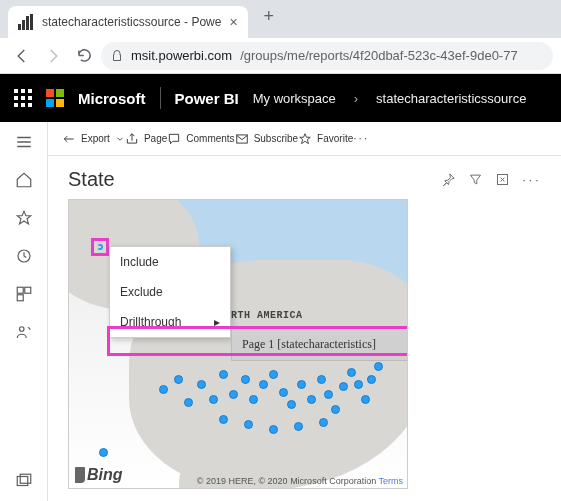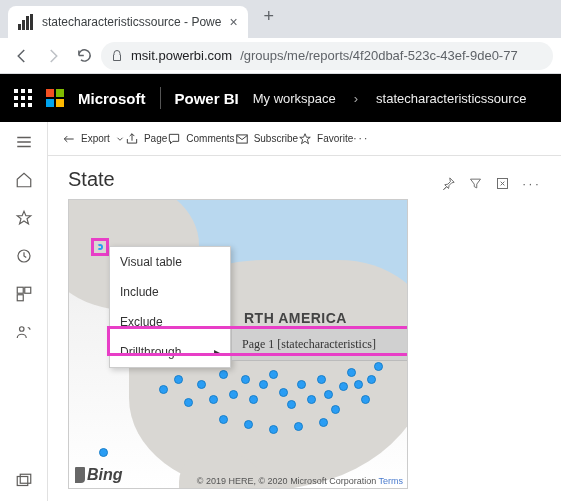--- a/index.html
+++ b/index.html
@@ -34,28 +34,28 @@
   .app-row{display:flex; height: calc(501px - 38px - 36px - 48px);}
   .left-rail{width:48px; border-right:1px solid #e1e1e1; display:flex; flex-direction:column; align-items:center; padding:10px 0; gap:18px; color:#605e5c;}
   .rail-ic{width:20px;height:20px;display:flex;align-items:center;justify-content:center;}
   
   .content{flex:1; display:flex; flex-direction:column;}
   .toolbar{height:42px;border-bottom:1px solid #e1e1e1;display:flex;align-items:center;gap:0;padding:0 14px;color:#333;font-size:10px;}
   .tb-item{display:flex;align-items:center;gap:5px;}
   .more{letter-spacing:2px;}
   
   .canvas{flex:1;position:relative;padding:12px 20px;}
-  .vis-title-row{display:flex;align-items:flex-end;gap:10px;}
+  .vis-title-row{display:flex;align-items:center;gap:10px;}
   .vis-title{font-size:20px;color:#333;}
   .vis-icons{margin-left:auto;display:flex;gap:12px;color:#666;}
   
   .map-box{position:relative; margin-top:8px; width:340px; height:290px; border:1px solid #ccc; background:linear-gradient(180deg,#e9e9e9 0,#f3f3f3 40%,#fff 100%); overflow:hidden;}
   .land{position:absolute;background:#d9d7d3;border-radius:40% 50% 45% 55%;}
   .water{position:absolute;background:#b9d8ef;border-radius:50%;}
-  .na-label{position:absolute;left:175px;top:110px;font-weight:700;font-size:14px;letter-spacing:0.5px;color:#444;}
+  .na-label{position:absolute;left:162px;top:110px;font-weight:700;font-size:10px;letter-spacing:0.5px;color:#444;font-family:Liberation Mono, monospace;}
   .dot{position:absolute;width:9px;height:9px;border-radius:50%;background:#2a9df4;border:1px solid #1a7fc9;}
   .bing{position:absolute;left:6px;bottom:4px;font-style:italic;font-weight:600;color:#444;font-size:16px;}
   .bing::before{content:"";display:inline-block;width:10px;height:16px;background:#666;vertical-align:-3px;margin-right:2px;border-radius:1px 1px 4px 0;}
   .copyright{position:absolute;right:4px;bottom:2px;font-size:9px;color:#555;}
   .copyright a{color:#4a7bce;}
   
   .hl-dot{position:absolute;left:22px;top:38px;width:18px;height:18px;border:3px solid #e83ec7;}
   .hl-dot::after{content:"";position:absolute;inset:3px;border:2px solid #2a9df4;border-left-color:transparent;border-radius:50%;}
   
   .ctx-menu{position:absolute;left:40px;top:46px;width:122px;background:#fff;border:1px solid #ccc;box-shadow:2px 2px 6px rgba(0,0,0,0.2);font-size:12px;}
@@ -283,23 +283,20 @@
         <div class="dot" style="left:150px;top:215px"></div>
         <div class="dot" style="left:175px;top:220px"></div>
         <div class="dot" style="left:200px;top:225px"></div>
         <div class="dot" style="left:225px;top:222px"></div>
         <div class="dot" style="left:250px;top:218px"></div>
 
         <div class="hl-dot"></div>
 
         <div class="ctx-menu">
           <div class="ctx-item">
-              <span>Visual table</span>
-            </div>
-          <div class="ctx-item">
               <span>Include</span>
             </div>
           <div class="ctx-item">
               <span>Exclude</span>
             </div>
           <div class="ctx-item">
               <span>Drillthrough</span>
               <span>▸</span>
             </div>
         </div>

